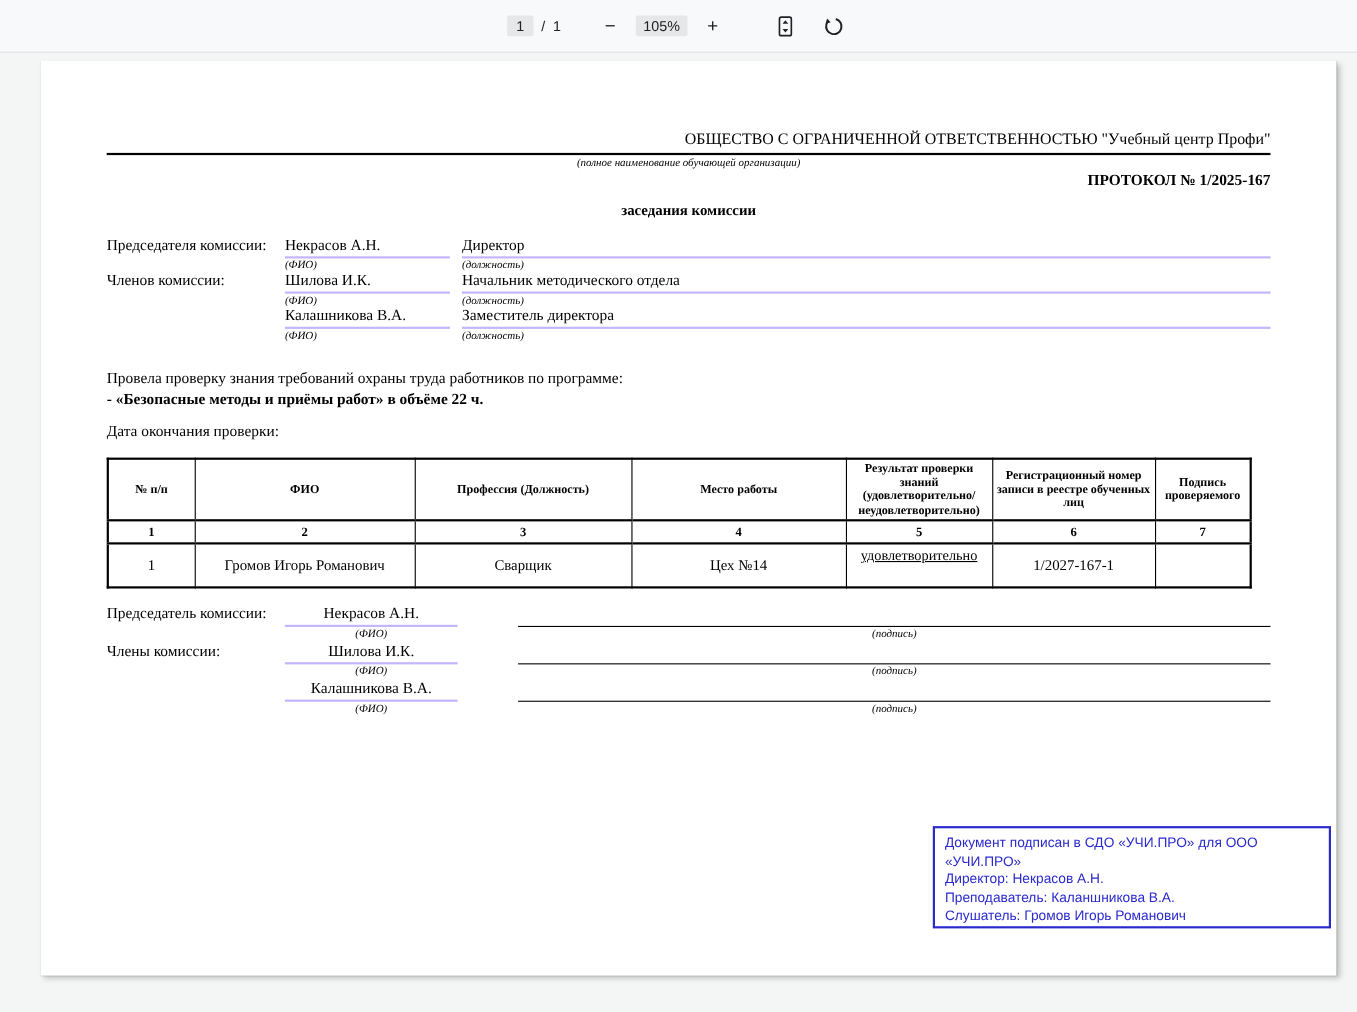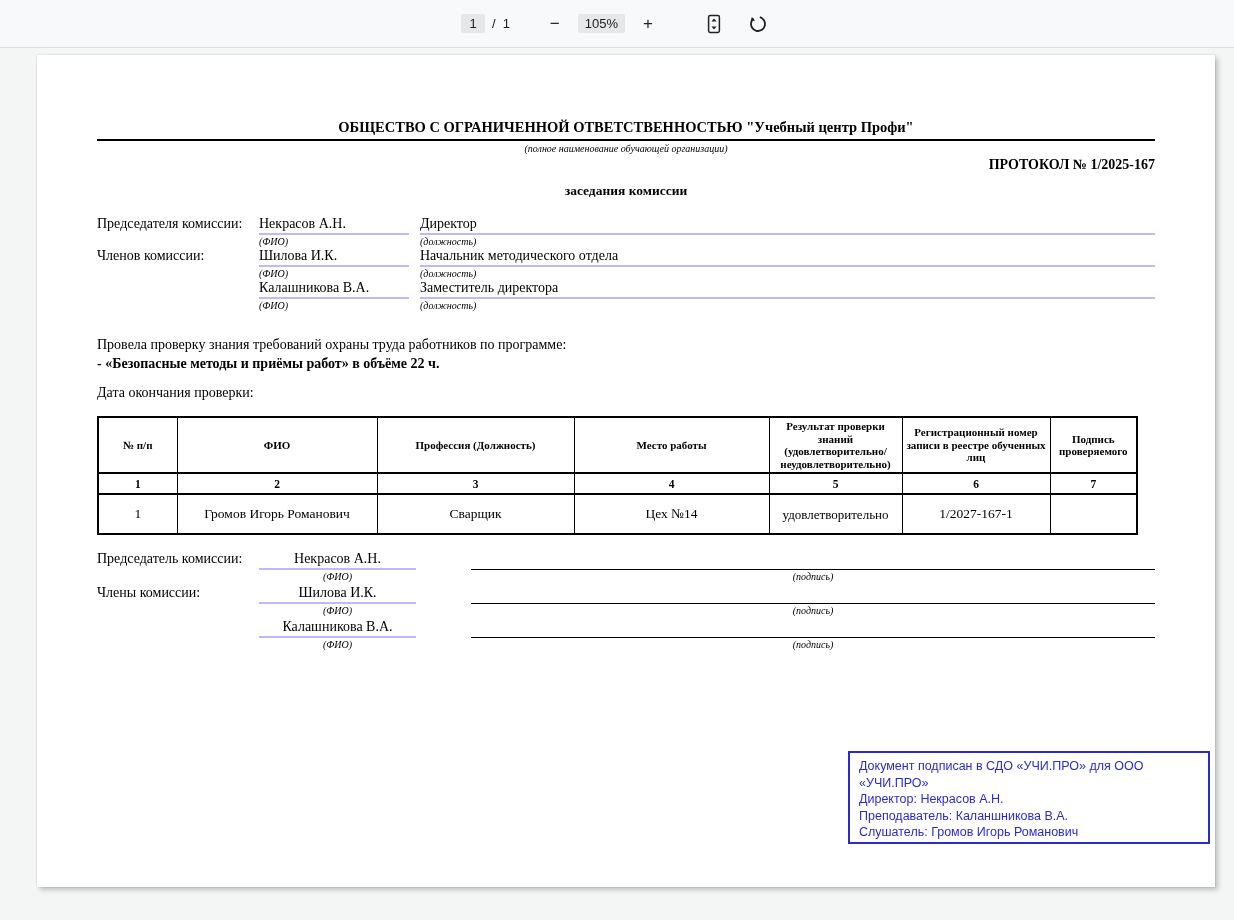--- a/index.html
+++ b/index.html
@@ -35,21 +35,21 @@
   .viewer { position: relative; height: 872px; background: #f4f5f5; }
   .page {
     position: absolute; left: 37px; top: 7px; width: 1178px; height: 832px;
     background: #ffffff;
     box-shadow: 0 0 1px rgba(0,0,0,.28), 3px 3px 5px rgba(0,0,0,.22);
     font-family: "Liberation Serif", "DejaVu Serif", serif; color: #000;
   }
   .content { padding: 64px 60px 0 60px; }
 
   .org-title {
-    text-align: center; font-weight: bold; font-size: 14.5px;
+    text-align: right; font-weight: normal; font-size: 14.5px;
     padding-bottom: 3px; border-bottom: 2px solid #000;
   }
   .org-caption { text-align: center; font-style: italic; font-size: 10px; margin-top: 2px; }
   .protocol-no { text-align: right; font-weight: bold; font-size: 14px; margin-top: 3px; }
   .protocol-sub { text-align: center; font-weight: bold; font-size: 13.5px; margin-top: 10px; }
 
   .intro { font-size: 14px; margin-top: 44px; }
 
   .comm { margin-top: 17px; }
   .comm-row { display: grid; grid-template-columns: 162px 150px 11px 1fr; font-size: 14px; }
@@ -64,21 +64,21 @@
   
   table.doc-table { border-collapse: collapse; margin-top: 15px; table-layout: fixed; }
   .doc-table { border: 2px solid #000; }
   .doc-table th, .doc-table td {
     border: 1px solid #000; text-align: center; vertical-align: middle;
     font-family: "Liberation Serif", "DejaVu Serif", serif;
   }
   .doc-table th { font-size: 11px; font-weight: bold; line-height: 12.5px; height: 56px; padding: 2px 3px; }
   .doc-table tr.nums td { font-size: 11.5px; font-weight: bold; height: 21px; border-top: 2px solid #000; border-bottom: 2px solid #000; }
   .doc-table tr.data td { font-size: 13.5px; height: 40px; }
-  .doc-table tr.data td.top { vertical-align: top; padding-top: 12px; font-size: 13px; }
+  .doc-table tr.data td.top { vertical-align: top; padding-top: 2px; font-size: 13px; text-decoration: underline; }
 
   
   .sigs { margin-top: 16px; }
   .sig-row { display: grid; grid-template-columns: 162px 157px 55px 1fr; font-size: 14px; }
   .sig-name { text-align: center; padding-bottom: 1px; line-height: 16px; }
   .sig-line { border-bottom: 1px solid #000; }
   .sig-cap { font-style: italic; font-size: 10px; line-height: 11px; padding-top: 1px; height: 15px; text-align: center; border-bottom: none; }
 
   
   .stamp {

